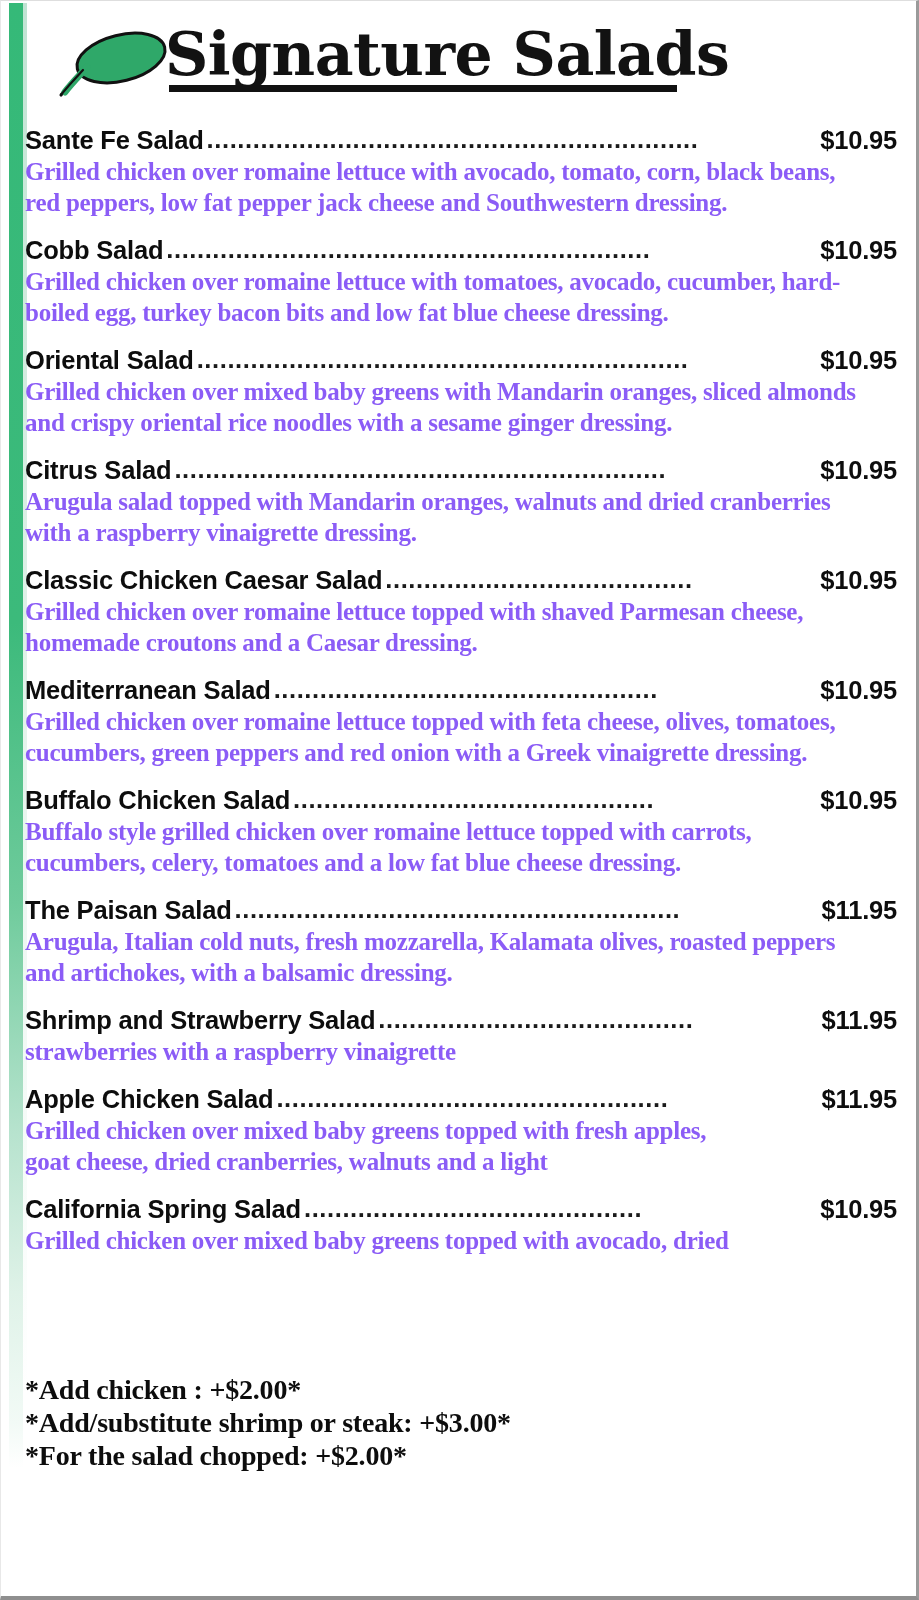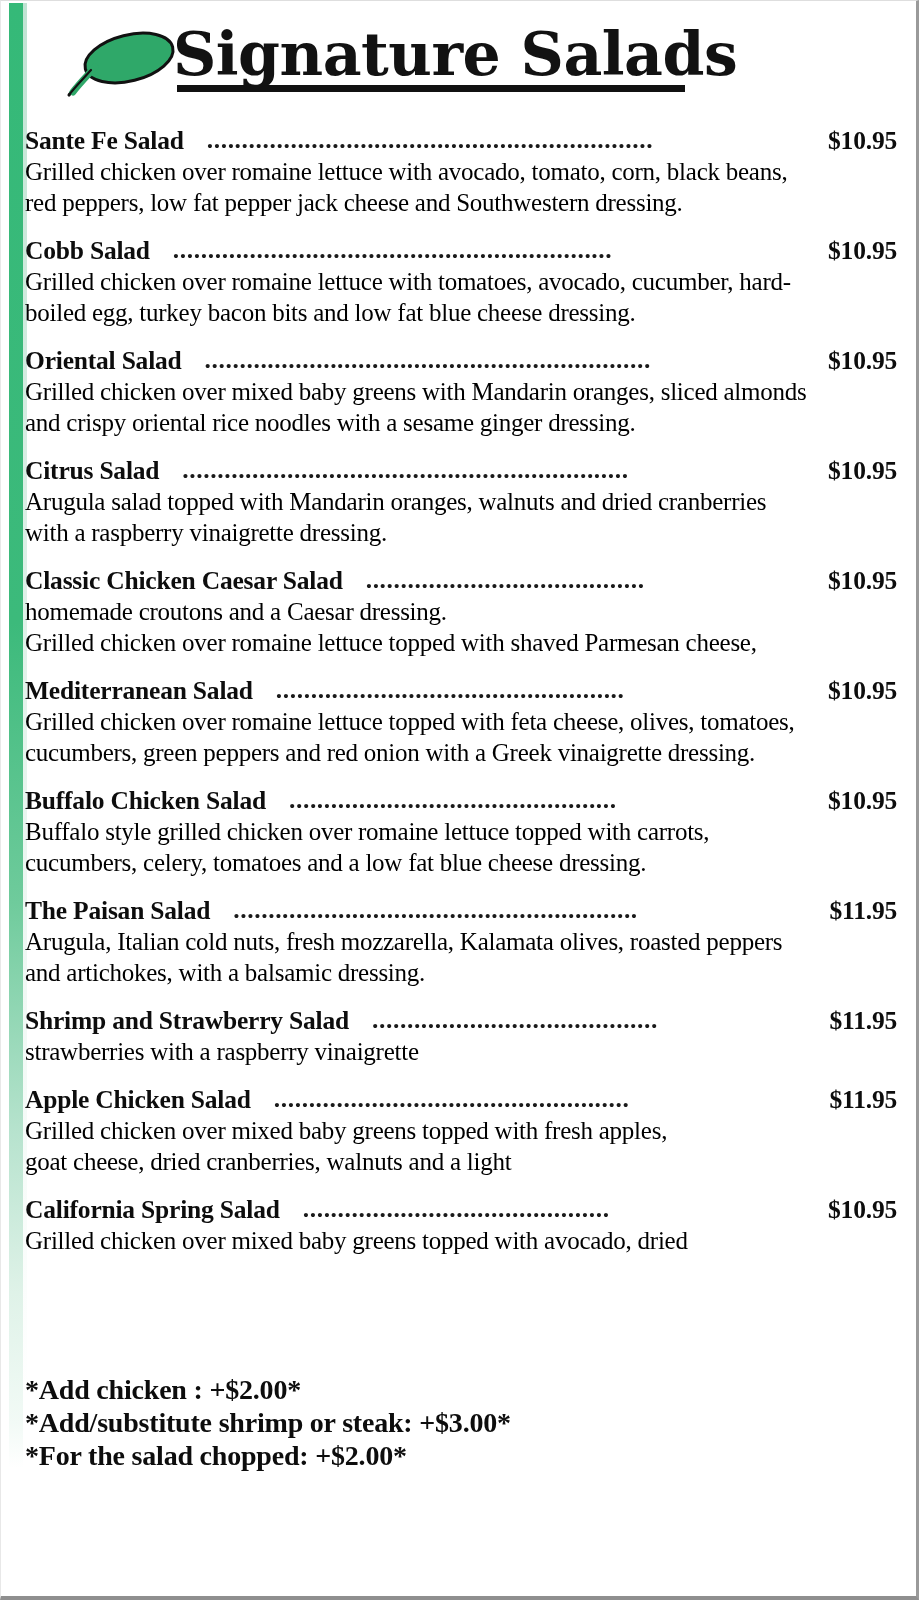--- a/index.html
+++ b/index.html
@@ -55,21 +55,21 @@
     height: 100%;
     background: linear-gradient(to bottom,
         rgba(140,205,175,.55) 0%,
         rgba(200,230,215,.35) 60%,
         rgba(255,255,255,0) 95%);
   }
 
   
   .header {
     position: absolute;
-    left: 32px;
+    left: 24px;
     top: 18px;
     width: 860px;
     height: 92px;
     text-decoration: underline;
   }
   .leaf-icon {
     position: absolute;
     left: 28px;
     top: 8px;
     width: 122px;
@@ -106,28 +106,27 @@
     left: 24px;
     top: 124px;
     width: 872px;
   }
   .menu-item {
     margin-bottom: 17px;
   }
   .item-head {
     display: flex;
     align-items: baseline;
-    font-family: Liberation Serif, serif;
+    font-family: Liberation Sans, sans-serif;
     font-weight: bold;
     font-size: 25.5px;
     line-height: 31px;
     color: #0d0d0d;
     white-space: nowrap;
     letter-spacing: -0.2px;
-    gap: 20px;
   }
   .item-name {
     flex: 0 0 auto;
   }
   .leader {
     flex: 1 1 auto;
     overflow: hidden;
     white-space: nowrap;
     font-weight: bold;
     font-size: 25.5px;
@@ -136,24 +135,24 @@
     margin: 0 1px 0 3px;
     position: relative;
     top: -1px;
   }
   .item-price {
     flex: 0 0 auto;
     font-weight: bold;
   }
   .item-desc {
     font-family: "Liberation Serif", serif;
-    font-weight: normal;
+    font-weight: bold;
     font-size: 25px;
     line-height: 31px;
-    color: #000000;
+    color: #8b5cf6;
     letter-spacing: -0.25px;
     white-space: nowrap;
   }
 
   
   .notes {
     position: absolute;
     left: 24px;
     top: 1372px;
     width: 860px;
@@ -229,22 +228,22 @@
         </div>
         <div class="item-desc">Arugula salad topped with Mandarin oranges, walnuts and dried cranberries</div>
         <div class="item-desc">with a raspberry vinaigrette dressing.</div>
       </div>
       <div class="menu-item">
         <div class="item-head">
           <span class="item-name">Classic Chicken Caesar Salad</span>
           <span class="leader">........................................</span>
           <span class="item-price">$10.95</span>
         </div>
+        <div class="item-desc">Grilled chicken over romaine lettuce topped with shaved Parmesan cheese,</div>
         <div class="item-desc">homemade croutons and a Caesar dressing.</div>
-        <div class="item-desc">Grilled chicken over romaine lettuce topped with shaved Parmesan cheese,</div>
       </div>
       <div class="menu-item">
         <div class="item-head">
           <span class="item-name">Mediterranean Salad</span>
           <span class="leader">..................................................</span>
           <span class="item-price">$10.95</span>
         </div>
         <div class="item-desc">Grilled chicken over romaine lettuce topped with feta cheese, olives, tomatoes,</div>
         <div class="item-desc">cucumbers, green peppers and red onion with a Greek vinaigrette dressing.</div>
       </div>

